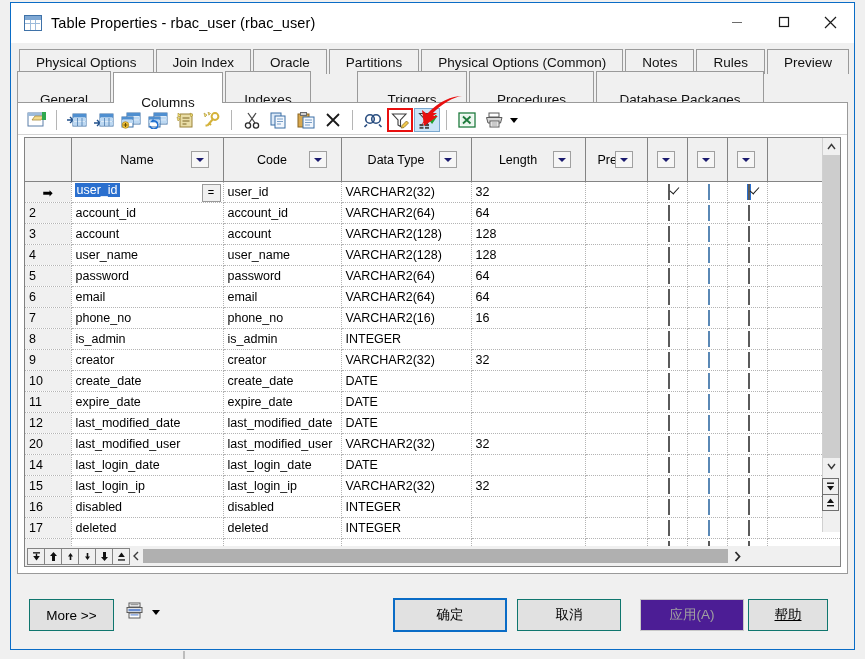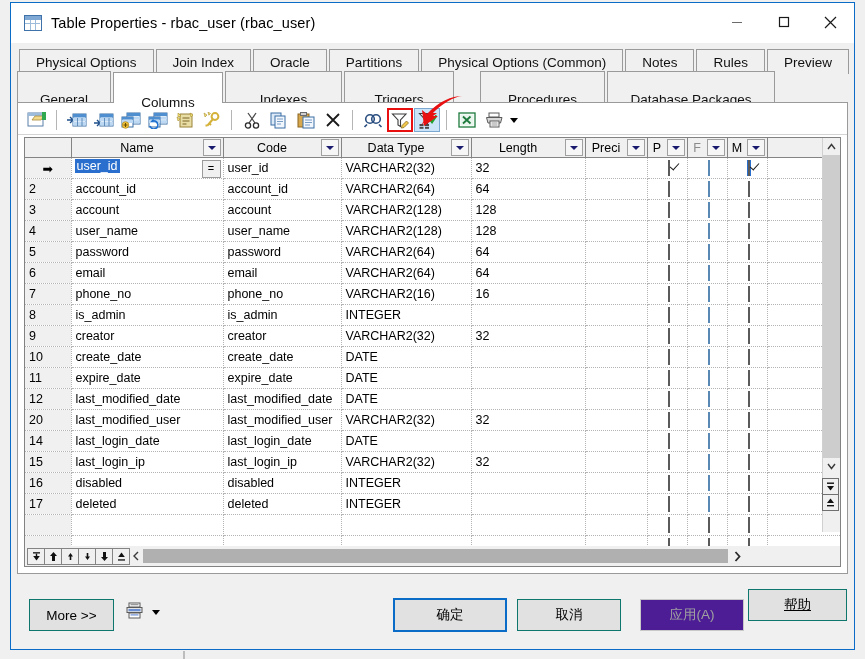--- a/index.html
+++ b/index.html
@@ -50,21 +50,21 @@
   .caret-dd{width:12px;height:22px;display:flex;align-items:center;justify-content:center;cursor:default;}
   .caret-dd i{border-left:4px solid transparent;border-right:4px solid transparent;border-top:5px solid #000;
               display:block;}
   .redarrow{position:absolute;left:400px;top:-9px;width:46px;height:34px;pointer-events:none;}
 
   
   .gridwrap{position:absolute;left:6px;top:34px;right:6px;bottom:6px;border:1px solid #828282;
             background:#ffffff;box-sizing:border-box;overflow:hidden;}
   table.grid{border-collapse:collapse;table-layout:fixed;width:100%;}
   table.grid th{background:#f0f0f0;border:1px solid #848484;border-top:none;border-left:none;
-      height:19px;font-size:12.5px;font-weight:normal;color:#000;padding:0;position:relative;}
+      height:19px;font-size:12.5px;font-weight:normal;color:#000;padding:12px;position:relative;}
   .thinner{display:flex;align-items:center;justify-content:center;height:19px;}
   .thlabel{flex:1;text-align:center;overflow:hidden;white-space:nowrap;}
   .thdd{width:16px;height:15px;border:1px solid #a0a0a0;background:#f6f6f6;display:flex;align-items:center;
         justify-content:center;margin-right:2px;flex:none;cursor:default;}
   .thdd i{border-left:4px solid transparent;border-right:4px solid transparent;border-top:4px solid #1a1a6e;display:block;}
   table.grid td{border-right:1px dotted #b4b4b4;border-bottom:1px dotted #b4b4b4;height:20px;padding:0 0 0 4px;
       font-size:12.5px;color:#000;white-space:nowrap;overflow:hidden;vertical-align:middle;}
   td.rowhdr{background:#f0f0f0;border:1px solid #848484;border-top:none;border-left:none;text-align:left;
       padding-left:6px;font-size:12.5px;}
   td.rowhdr.cur{text-align:center;padding-left:0;}
@@ -101,21 +101,21 @@
   .footer{position:absolute;left:0;right:0;bottom:0;height:64px;background:#f0f0f0;}
   .footer .inner{position:relative;height:100%;}
   .btn{height:32px;border:1px solid #0f766e;background:#e1e1e1;font-size:13.5px;color:#000;
        display:flex;align-items:center;justify-content:center;cursor:default;box-sizing:border-box;}
   .btn.more{position:absolute;left:18px;top:14px;width:85px;}
   .btn.primary{border:2px solid #0a6cc6;background:#e1e1e1;}
   .btn.disabled{color:#a0a0a0;background:#4c1d95;border-color:#c8c8c8;margin-left:8px;}
   .footer .ok{position:absolute;left:382px;top:13px;width:114px;height:34px;}
   .footer .cancel{position:absolute;left:506px;top:14px;width:104px;}
   .footer .apply{position:absolute;left:621px;top:14px;width:104px;}
-  .footer .help{position:absolute;left:737px;top:4px;width:99px;text-decoration:underline;}
+  .footer .help{position:absolute;left:737px;top:14px;width:80px;text-decoration:underline;}
   .printgrp{position:absolute;left:115px;top:16px;display:flex;align-items:center;}
   .taskbar-nub{position:absolute;left:183px;bottom:0;width:2px;height:8px;background:#bdbdbd;}
 </style>
 </head>
 <body>
 
 <div id="app">
 
   <div class="window">
 
@@ -151,23 +151,23 @@
         <div class="tab wide"><span>Oracle</span></div>
         <div class="tab wide"><span>Partitions</span></div>
         <div class="tab wide"><span>Physical Options (Common)</span></div>
         <div class="tab wide"><span>Notes</span></div>
         <div class="tab wide"><span>Rules</span></div>
         <div class="tab wide"><span>Preview</span></div>
       </div>
       <div class="tabrow row2">
         <div class="tab" style="width:94px;justify-content:center;text-align:center;"><span>General</span></div>
         <div class="tab active" style="width:110px;text-align:center;"><span>Columns</span></div>
-        <div class="tab" style="width:117px;text-align:center;"><span>Indexes</span></div>
-        <div class="tab" style="width:110px;text-align:center;"><span>Triggers</span></div>
-        <div class="tab" style="width:125px;text-align:center;margin-left:24px;"><span>Procedures</span></div>
+        <div class="tab" style="width:86px;text-align:center;"><span>Indexes</span></div>
+        <div class="tab" style="width:110px;text-align:center;margin-left:44px;"><span>Triggers</span></div>
+        <div class="tab" style="width:125px;text-align:center;"><span>Procedures</span></div>
         <div class="tab" style="width:168px;text-align:center;"><span>Database Packages</span></div>
       </div>
     </div>
 
     <div class="page">
 
       <div class="toolbar">
         <div class="tbsep-line"></div>
 
         <div class="tbtn">

